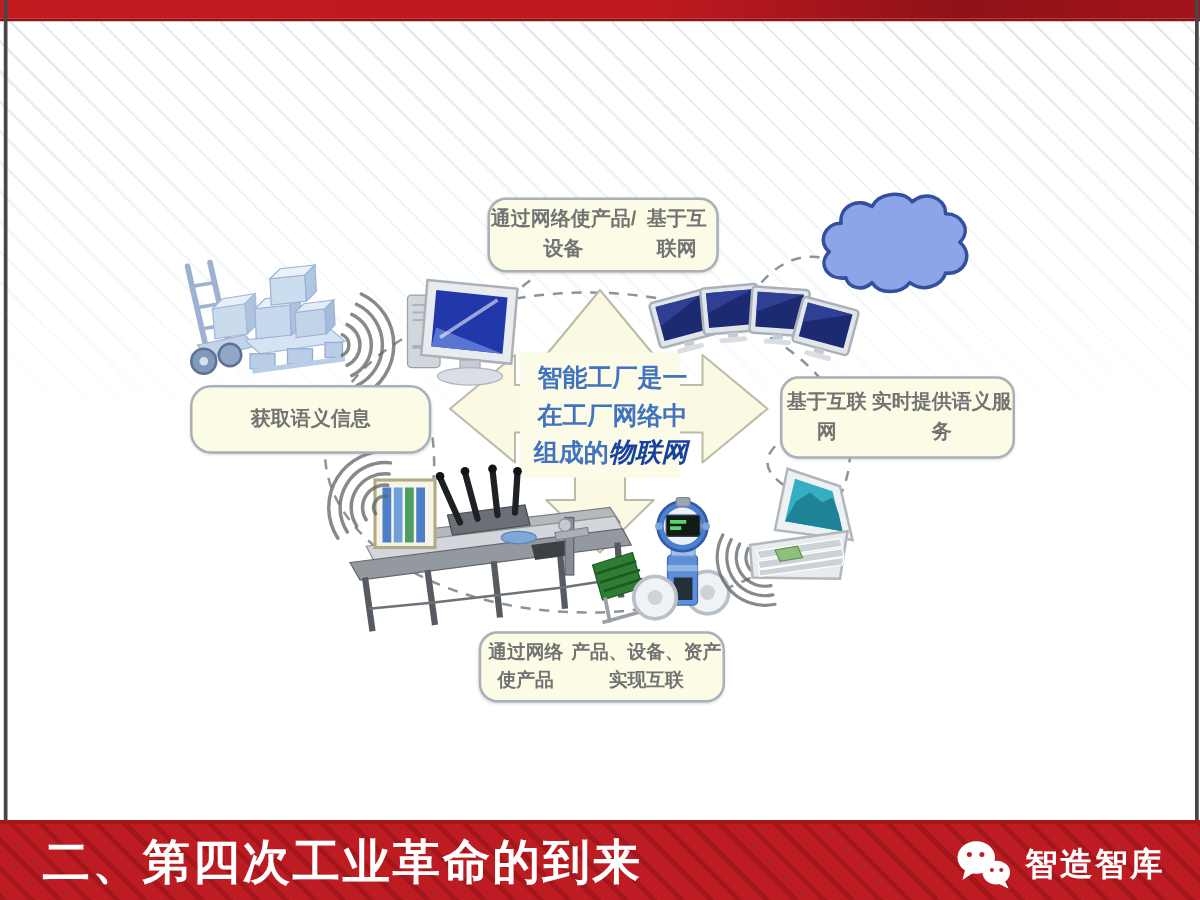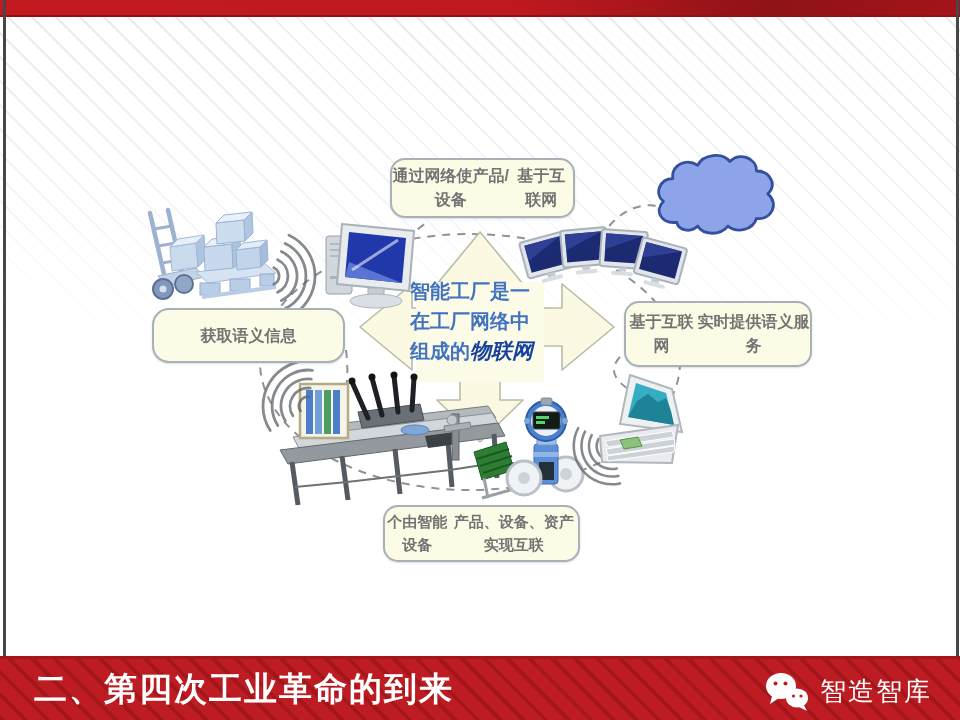--- a/index.html
+++ b/index.html
@@ -12,32 +12,32 @@
   .pinstripes{position:absolute;left:0;top:17px;width:960px;height:330px;z-index:1;pointer-events:none;
     background:repeating-linear-gradient(45deg,rgba(183,190,200,.34) 0 2px,rgba(255,255,255,0) 2px 17px);
     -webkit-mask-image:linear-gradient(to bottom,rgba(0,0,0,.95),rgba(0,0,0,0));
             mask-image:linear-gradient(to bottom,rgba(0,0,0,.95),rgba(0,0,0,0));}
   .edge{position:absolute;top:0;height:657px;width:3px;background:#474747;z-index:8;}
   .edge.left{left:3px;} .edge.right{right:1px;}
   
   .footer{position:absolute;left:0;bottom:0;width:960px;height:64px;z-index:9;
     background:repeating-linear-gradient(45deg,rgba(110,9,13,.30) 0 4px,rgba(0,0,0,0) 4px 16px),#bd1c22;
     border-top:3px solid #a5161b;display:flex;align-items:center;box-sizing:border-box;}
-  .footer-title{color:#ffffff;font-size:33px;font-weight:800;letter-spacing:2px;padding-left:34px;}
+  .footer-title{color:#ffffff;font-size:38px;font-weight:800;letter-spacing:2px;padding-left:34px;}
   .brand{position:absolute;right:28px;top:0;height:64px;display:flex;align-items:center;gap:10px;}
-  .brand-name{color:#ffffff;font-size:26px;font-weight:400;letter-spacing:2px;}
+  .brand-name{color:#ffffff;font-size:26px;font-weight:700;letter-spacing:2px;}
   
   svg.canvas{position:absolute;left:0;top:0;z-index:3;}
   .ybox{position:absolute;z-index:5;background:#fbfbe6;border:2px solid #a9b0b8;border-radius:15px;
     box-sizing:border-box;display:flex;flex-direction:row;justify-content:center;align-items:center;
     color:#737373;font-weight:600;font-size:16px;line-height:1.5;text-align:center;
     box-shadow:0 1px 2px rgba(120,125,130,.25);}
   .ybox.small{font-size:15px;}
-  .center-text{position:absolute;left:410px;top:276px;width:140px;height:96px;z-index:6;
-    text-align:left;color:#4173bf;font-size:20px;line-height:30px;font-weight:600;white-space:nowrap;}
+  .center-text{position:absolute;left:410px;top:288px;width:140px;height:96px;z-index:6;
+    text-align:right;color:#4173bf;font-size:20px;line-height:30px;font-weight:600;white-space:nowrap;}
   .center-text .hl{color:#16419e;font-weight:800;font-size:21px;font-style:italic;}
 </style>
 </head>
 <body>
 
 <div class="top-bar"></div>
 <div class="pinstripes"></div>
 <div class="edge left"></div>
 <div class="edge right"></div>
 
@@ -239,21 +239,21 @@
   <div>基于互联网</div>
 </div>
 <div class="ybox" style="left:152px;top:308px;width:193px;height:55px;border-radius:17px;">
   <div>获取语义信息</div>
 </div>
 <div class="ybox" style="left:624px;top:301px;width:188px;height:66px;justify-content:space-between;">
   <div>基于互联网</div>
   <div>实时提供语义服务</div>
 </div>
 <div class="ybox small" style="left:383px;top:505px;width:197px;height:57px;">
-  <div>个由智能设备</div>
+  <div>通过网络使产品</div>
   <div>产品、设备、资产实现互联</div>
 </div>
 
 <div class="center-text">
   <div>智能工厂是一</div>
   <div>在工厂网络中</div>
   <div><span>组成的</span><span class="hl">物联网</span></div>
 </div>
 
 <div class="footer">

